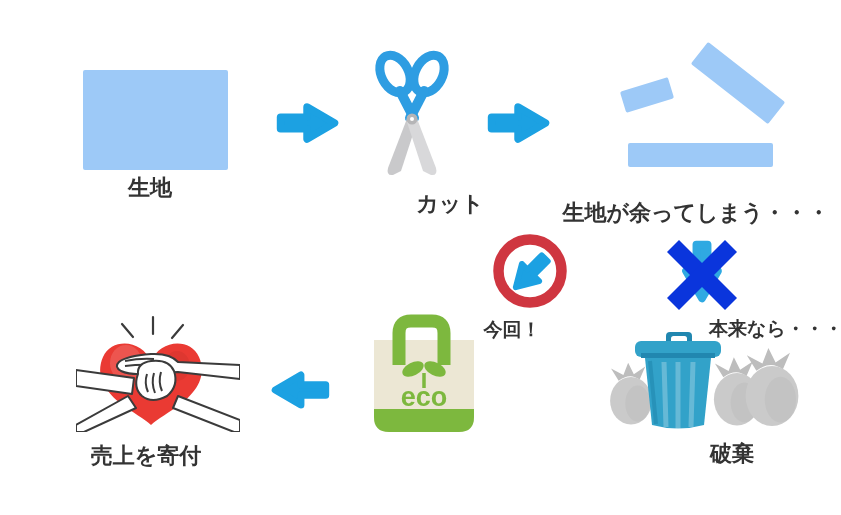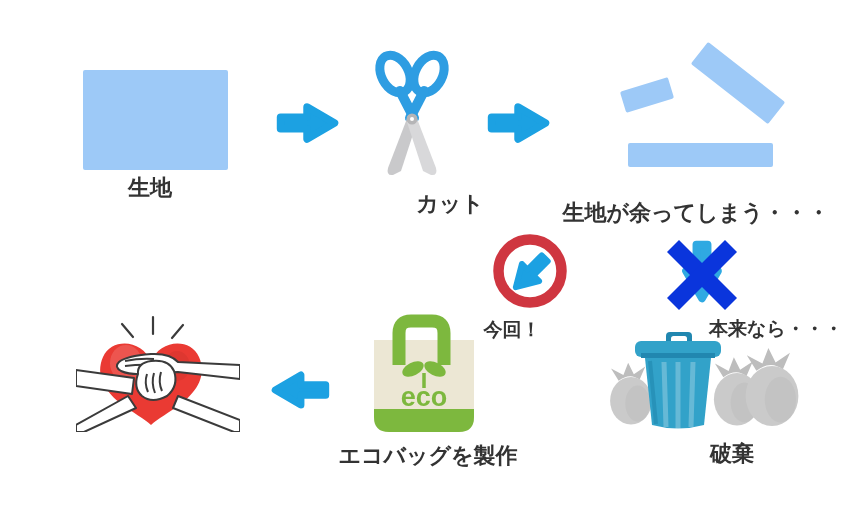--- a/index.html
+++ b/index.html
@@ -111,21 +111,20 @@
     <path d="M3,29 L103,29 L103,106 Q103,121 88,121 L18,121 Q3,121 3,106 Z" style="fill:var(--bag_cream,#ece7d4)"></path>
     <path d="M28,54 L28,22 Q28,10 40,10 L61,10 Q73,10 73,22 L73,54" fill="none" style="stroke:var(--eco_green,#7db83e)" stroke-width="13"></path>
     <path d="M3,98 L103,98 L103,106 Q103,121 88,121 L18,121 Q3,121 3,106 Z" style="fill:var(--eco_green,#7db83e)"></path>
     <g>
       <ellipse cx="42" cy="58" rx="11.5" ry="6.5" transform="rotate(-27 42 58)" style="fill:var(--eco_green,#7db83e)"></ellipse>
       <ellipse cx="64" cy="58" rx="11.5" ry="6.5" transform="rotate(27 64 58)" style="fill:var(--eco_green,#7db83e)"></ellipse>
       <path d="M53,62 L53,77" fill="none" style="stroke:var(--eco_green,#7db83e)" stroke-width="3.5"></path>
     </g>
     <text x="53" y="95" text-anchor="middle" font-size="27" font-weight="bold" style="fill:var(--eco_green,#7db83e)">eco</text>
   </svg>
-  <div class="step-label" style="left:428px; top:444px;">エコバッグを製作</div>
 
   <svg class="abs arrow" style="left:267px; top:367px; transform:rotate(180deg);" width="66" height="46" viewBox="0 0 74 52">
       <use href="#arrow"></use>
     </svg>
 
   <svg class="abs" style="left:76px; top:308px;" width="164" height="124" viewBox="0 0 164 124">
     <g stroke="var(--outline_dark,#3b3b3b)" stroke-width="2.2" stroke-linecap="round">
       <path d="M46,16 L57,29"></path>
       <path d="M77,9 L77,26"></path>
       <path d="M107,17 L96,30"></path>
@@ -140,14 +139,15 @@
       <path d="M164,112 L102,88 L97,100 L158,124 L164,124 Z"></path>
       <path d="M164,57 L102,54 Q94,45 75,46 Q50,48 43,54 Q38,59 45,63 Q56,68 77,65 L102,64 L164,71 Z"></path>
       <path d="M49,53 Q64,50 78,51" fill="none"></path>
       <path d="M49,58 Q64,56 80,57" fill="none"></path>
       <path d="M62,66 Q61,55 75,53 Q93,51 98,63 Q103,78 91,88 Q76,96 66,88 Q57,80 62,66 Z"></path>
       <path d="M71,66 Q68,75 72,84" fill="none"></path>
       <path d="M78,65 Q75,75 79,85" fill="none"></path>
       <path d="M85,64 Q82,74 86,83" fill="none"></path>
     </g>
   </svg>
+  <div class="step-label" style="left:146px; top:444px;">売上を寄付</div>
 
 </div>
 
 </body></html>

